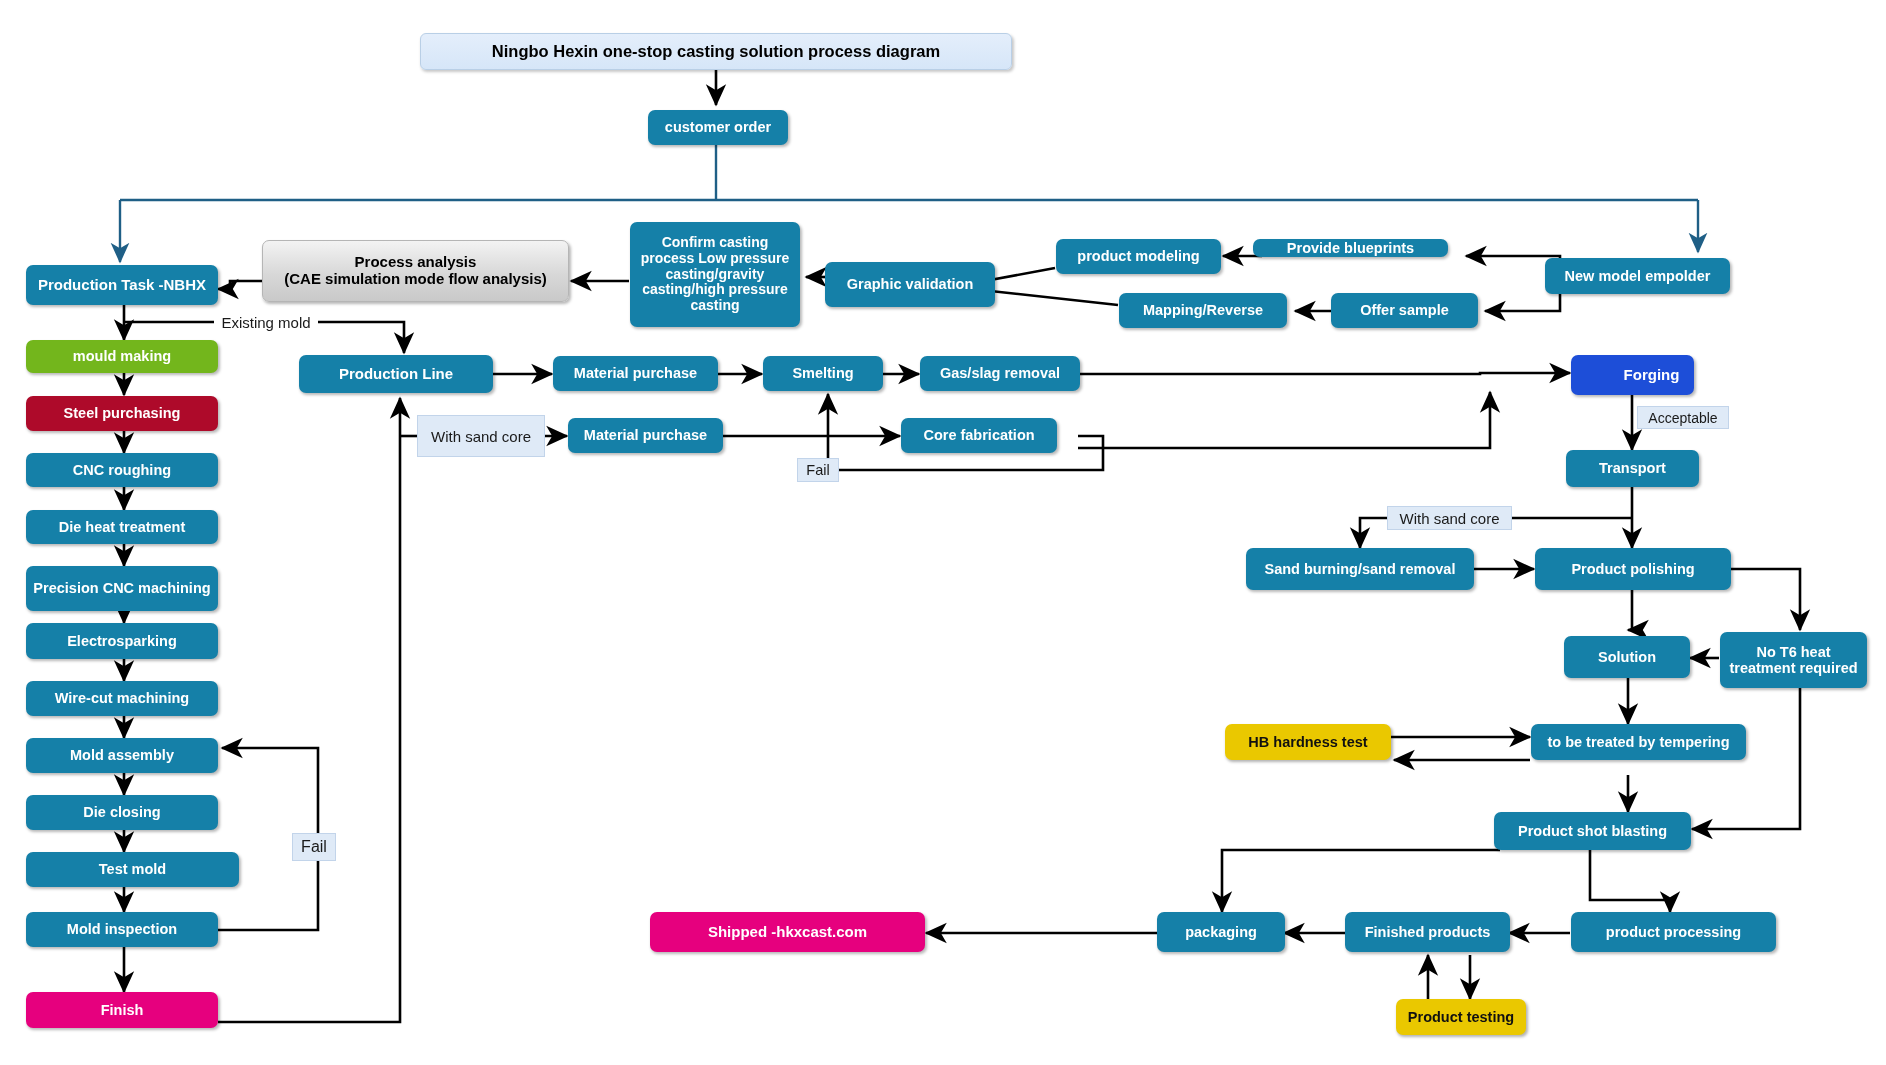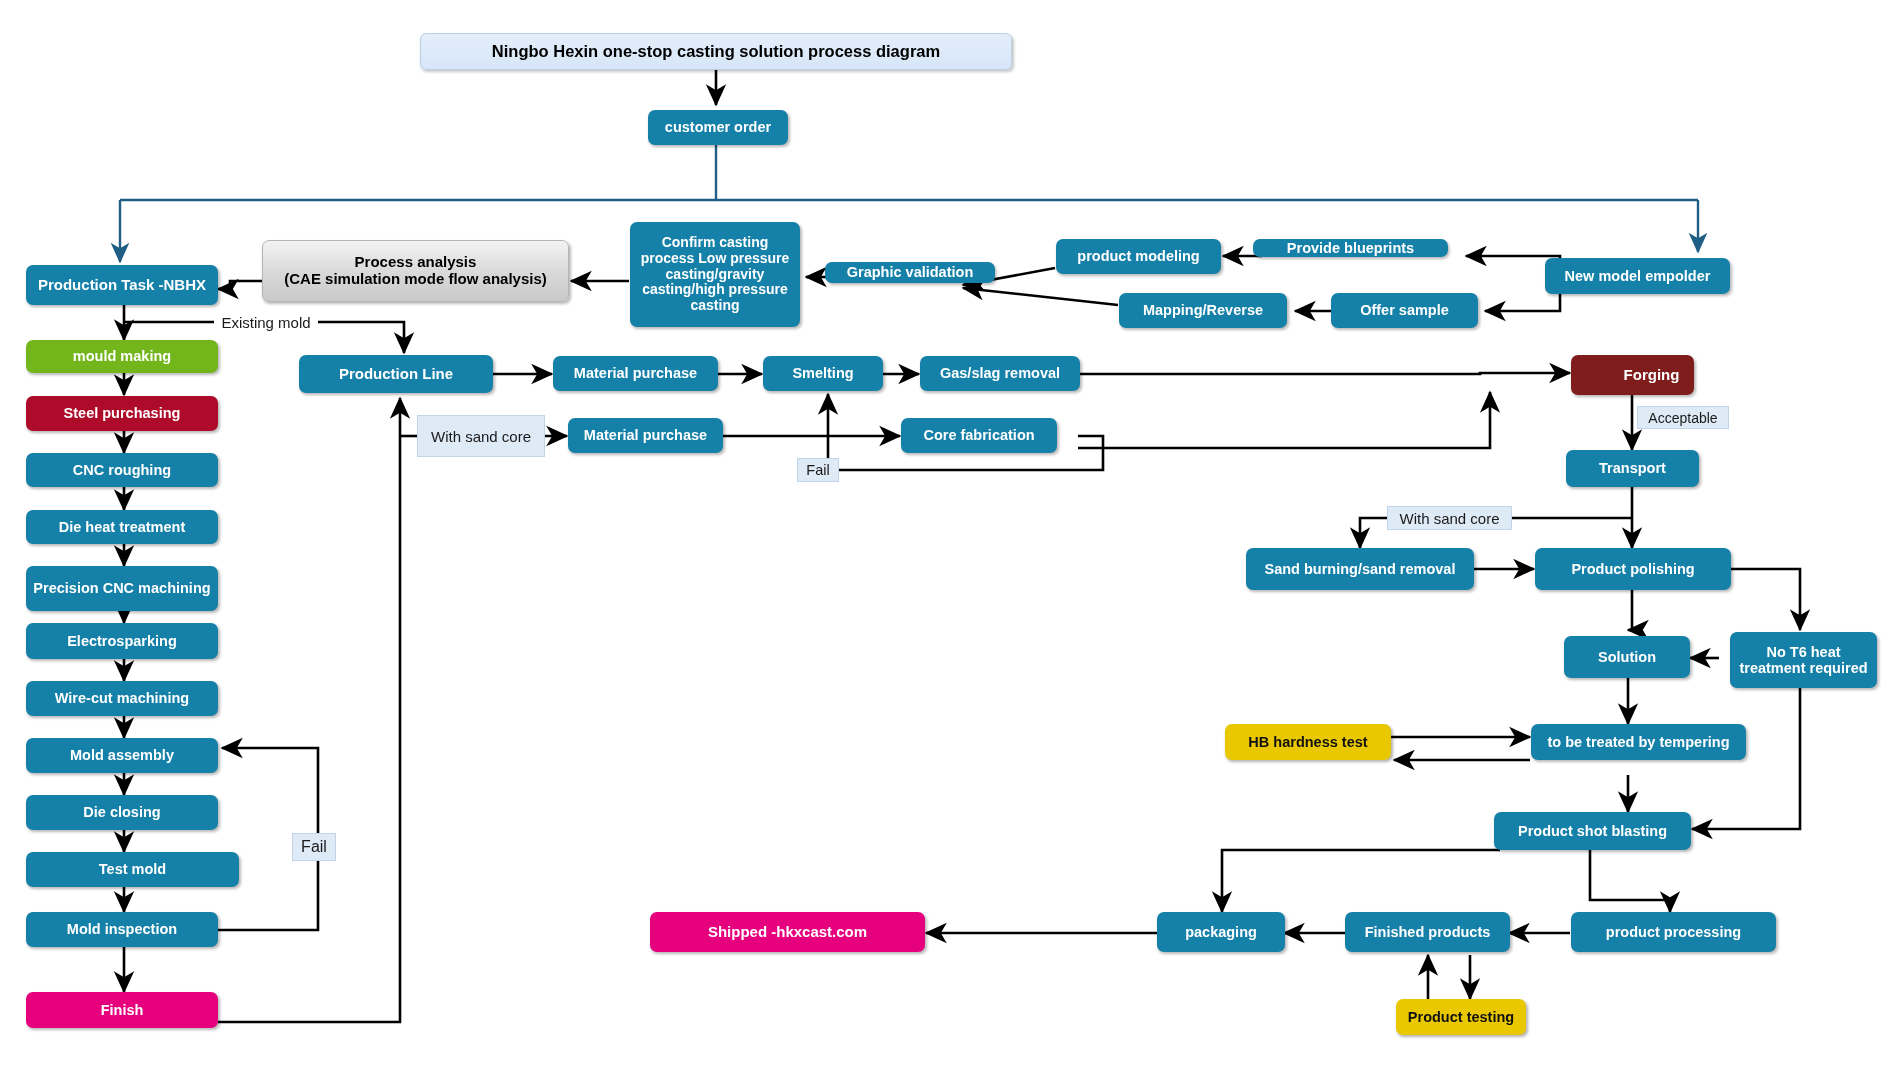--- a/index.html
+++ b/index.html
@@ -17,21 +17,21 @@
     font-weight:bold;
     color:#ffffff;
     line-height:1.12;
     box-shadow:1.5px 2px 3px rgba(0,0,0,0.28);
     padding:2px 4px;
   }
   .teal{background:#1580a8;}
   .green{background:#73b61c;}
   .crimson{background:#ae0a2a;}
   .magenta{background:#e6007e;}
-  .purple{background:#7f1d1d;padding-left:42px;}
+  .purple{background:#1d4ed8;padding-left:42px;}
   .yellow{background:#eac800;color:#111111;box-shadow:1.5px 2px 3px rgba(0,0,0,0.3);}
   .title{
     background:linear-gradient(to bottom,#e4eefb 0%,#d6e6f8 100%);
     color:#000000;border:1px solid #b9cfe6;border-radius:6px;font-weight:bold;
     box-shadow:1.5px 2px 3px rgba(0,0,0,0.22);
   }
   .grey{
     background:linear-gradient(to bottom,#f3f3f3 0%,#d8d8d8 55%,#c9c9c9 100%);
     color:#000000;border:1px solid #b5b5b5;border-radius:7px;
     box-shadow:1.5px 2px 3px rgba(0,0,0,0.28);
@@ -188,21 +188,21 @@
   </div>
 
   <div class="node teal" style="left:1056px;top:239px;width:165px;height:35px;font-size:14.5px;">
     <span>product modeling</span>
   </div>
 
   <div class="node teal" style="left:1119px;top:293px;width:168px;height:35px;font-size:14.5px;">
     <span>Mapping/Reverse</span>
   </div>
 
-  <div class="node teal" style="left:825px;top:262px;width:170px;height:21px;font-size:14.5px;">
+  <div class="node teal" style="left:825px;top:262px;width:170px;height:45px;font-size:14.5px;">
     <span>Graphic validation</span>
   </div>
 
   <div class="node teal" style="left:630px;top:222px;width:170px;height:105px;font-size:14px;">
     <span>Confirm casting process Low pressure casting/gravity casting/high pressure casting</span>
   </div>
 
   <div class="node grey" style="left:262px;top:240px;width:307px;height:62px;font-size:15px;flex-direction:column;">
     <span>Process analysis</span>
     <span>(CAE simulation mode flow analysis)</span>
@@ -297,21 +297,21 @@
   </div>
 
   <div class="node teal" style="left:1535px;top:548px;width:196px;height:42px;font-size:14.5px;">
     <span>Product polishing</span>
   </div>
 
   <div class="node teal" style="left:1564px;top:636px;width:126px;height:42px;font-size:14.5px;">
     <span>Solution</span>
   </div>
 
-  <div class="node teal" style="left:1720px;top:632px;width:147px;height:56px;font-size:14.5px;margin-left:10px;">
+  <div class="node teal" style="left:1720px;top:632px;width:147px;height:56px;font-size:14.5px;">
     <span>No T6 heat treatment required</span>
   </div>
 
   <div class="node teal" style="left:1531px;top:724px;width:215px;height:36px;font-size:14.5px;">
     <span>to be treated by tempering</span>
   </div>
 
   <div class="node yellow" style="left:1225px;top:724px;width:166px;height:36px;font-size:14.5px;">
     <span>HB hardness test</span>
   </div>

